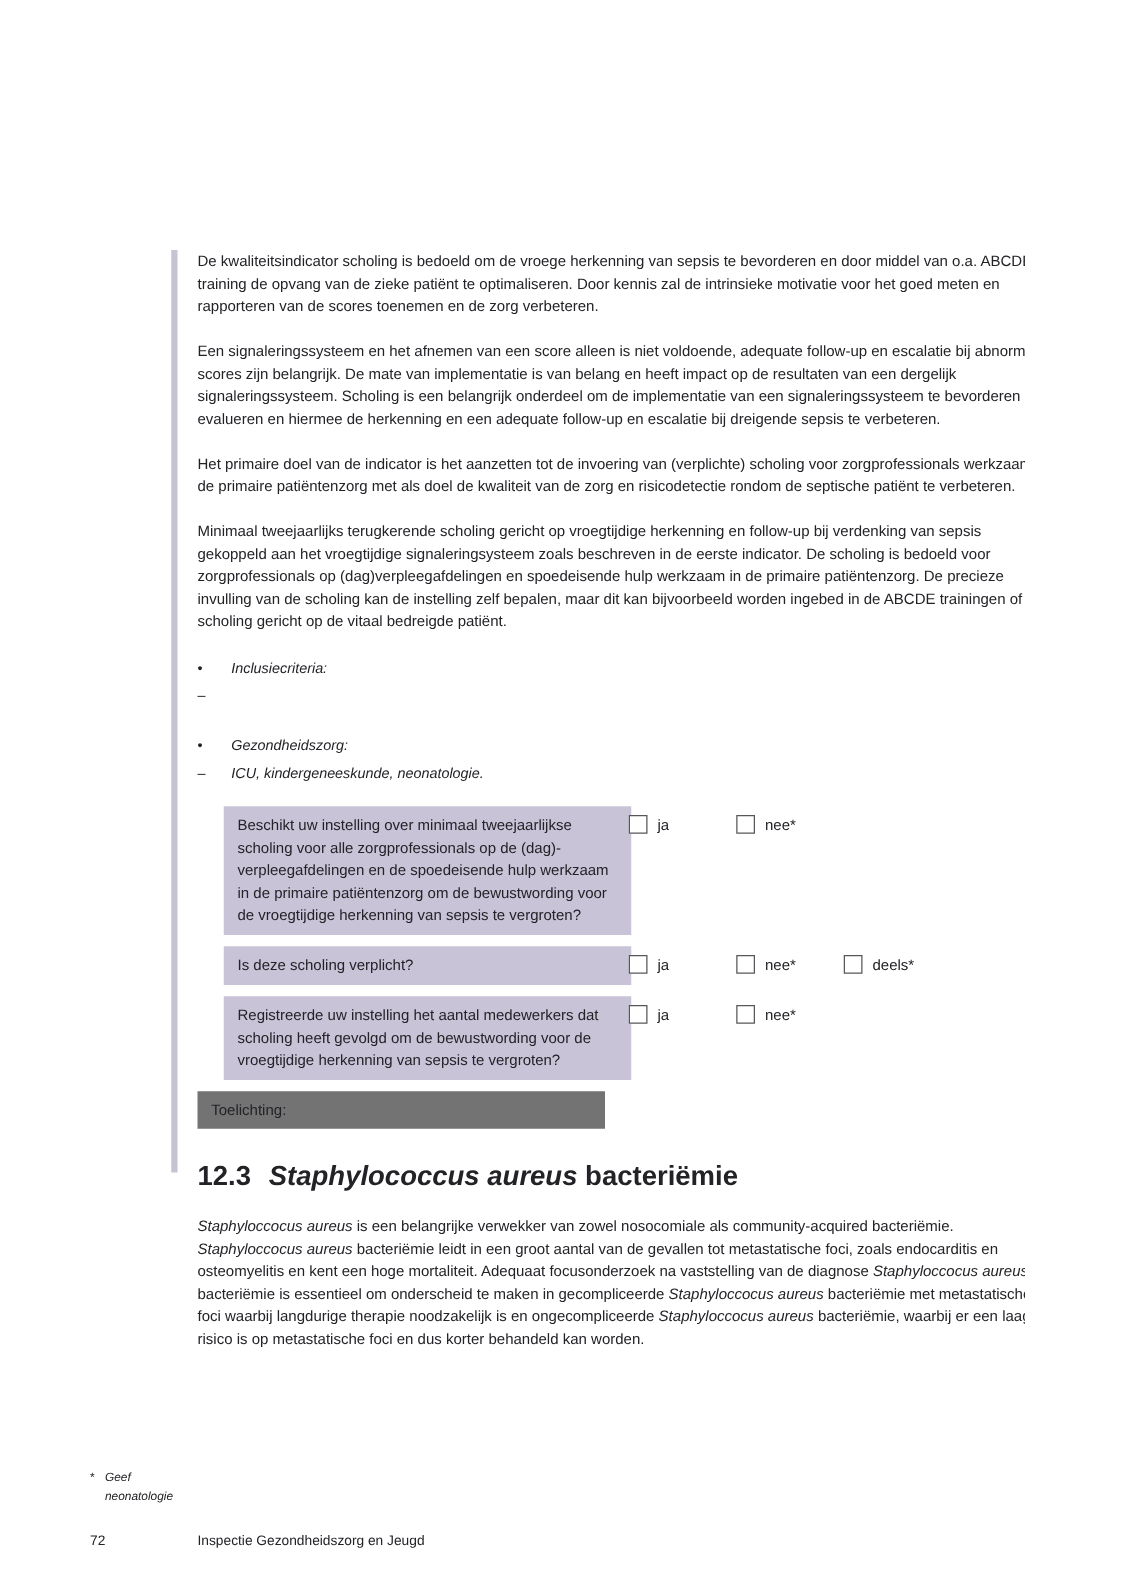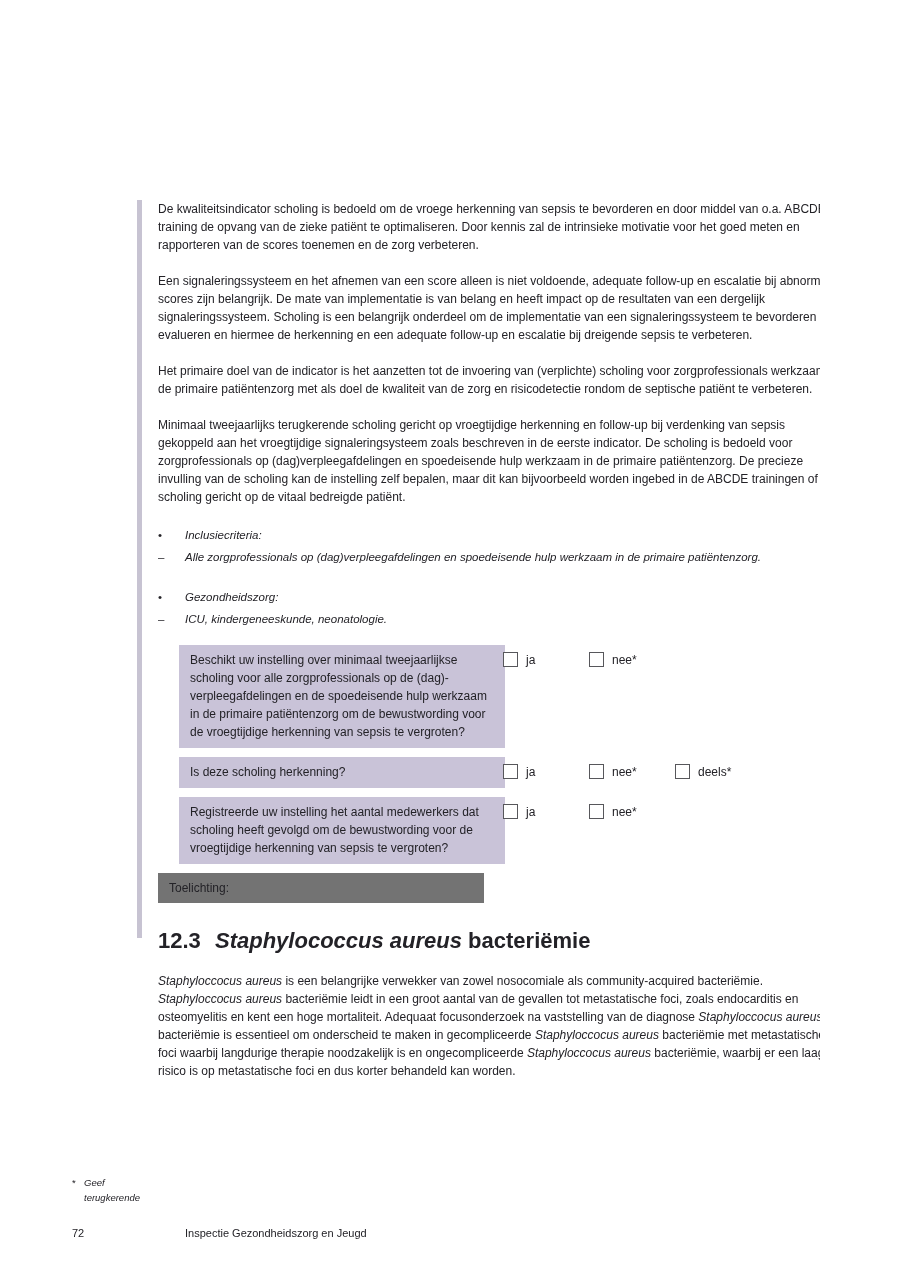--- a/index.html
+++ b/index.html
@@ -59,21 +59,21 @@
     position:absolute;left:72px;top:1175px;
     font-size:9.5px;line-height:15px;font-style:italic;
     display:flex;
   }
   .fn-marker{font-style:normal;width:12px;flex:0 0 12px;}
   .footer{
     position:absolute;left:0;top:1226px;width:900px;
     font-size:11px;line-height:14px;
   }
   .footer-num{position:absolute;left:72px;top:0;}
-  .footer-org{position:absolute;left:158px;top:0;margin-left:27px;}
+  .footer-org{position:absolute;left:158px;top:0;}
 </style>
 </head>
 <body>
 
 <div class="page">
 
   <div class="section-rule"></div>
 
   <div class="content">
 
@@ -83,21 +83,20 @@
 
     <p class="no-gap">Minimaal tweejaarlijks terugkerende scholing gericht op vroegtijdige herkenning en follow-up bij verdenking van sepsis gekoppeld aan het vroegtijdige signaleringsysteem zoals beschreven in de eerste indicator. De scholing is bedoeld voor zorgprofessionals op (dag)verpleegafdelingen en spoedeisende hulp werkzaam in de primaire patiëntenzorg. De precieze invulling van de scholing kan de instelling zelf bepalen, maar dit kan bijvoorbeeld worden ingebed in de ABCDE trainingen of scholing gericht op de vitaal bedreigde patiënt.</p>
 
     <div class="criteria">
       <div class="crit-row">
         <span class="crit-marker">•</span>
         <span>Inclusiecriteria:</span>
       </div>
       <div class="crit-row">
         <span class="crit-marker">–</span>
-        <span>Alle zorgprofessionals op (dag)verpleegafdelingen en spoedeisende hulp werkzaam in de primaire patiëntenzorg.</span>
       </div>
     </div>
 
     <div class="crit-gap"></div>
 
     <div class="criteria">
       <div class="crit-row">
         <span class="crit-marker">•</span>
         <span>Gezondheidszorg:</span>
       </div>
@@ -120,21 +119,21 @@
           </label>
           <label class="opt">
             <span class="cb"></span>
             <span>nee*</span>
           </label>
         </div>
       </div>
 
       <div class="q-row">
         <div class="q-box">
-          <span>Is deze scholing herkenning?</span>
+          <span>Is deze scholing verplicht?</span>
         </div>
         <div class="q-options">
           <label class="opt">
             <span class="cb"></span>
             <span>ja</span>
           </label>
           <label class="opt">
             <span class="cb"></span>
             <span>nee*</span>
           </label>
@@ -171,21 +170,21 @@
       <span class="section-number">12.3</span>
       <span><span class="title-italic">Staphylococcus aureus</span><span> bacteriëmie</span></span>
     </div>
 
     <div class="sa-paragraph"><span class="it">Staphyloccocus aureus</span><span> is een belangrijke verwekker van zowel nosocomiale als community-acquired bacteriëmie. </span><span class="it">Staphyloccocus aureus</span><span> bacteriëmie leidt in een groot aantal van de gevallen tot metastatische foci, zoals endocarditis en osteomyelitis en kent een hoge mortaliteit. Adequaat focusonderzoek na vaststelling van de diagnose </span><span class="it">Staphyloccocus aureus</span><span> bacteriëmie is essentieel om onderscheid te maken in gecompliceerde </span><span class="it">Staphyloccocus aureus</span><span> bacteriëmie met metastatische foci waarbij langdurige therapie noodzakelijk is en ongecompliceerde </span><span class="it">Staphyloccocus aureus</span><span> bacteriëmie, waarbij er een laag risico is op metastatische foci en dus korter behandeld kan worden.</span></div>
 
   </div>
 
   <div class="footnote">
     <span class="fn-marker">*</span>
-    <span><span>Geef</span><br><span>terugkerende</span></span>
+    <span><span>Geef</span><br><span>neonatologie</span></span>
   </div>
 
   <div class="footer">
     <span class="footer-num">72</span>
     <span class="footer-org">Inspectie Gezondheidszorg en Jeugd</span>
   </div>
 
 </div>
 
 </body></html>

